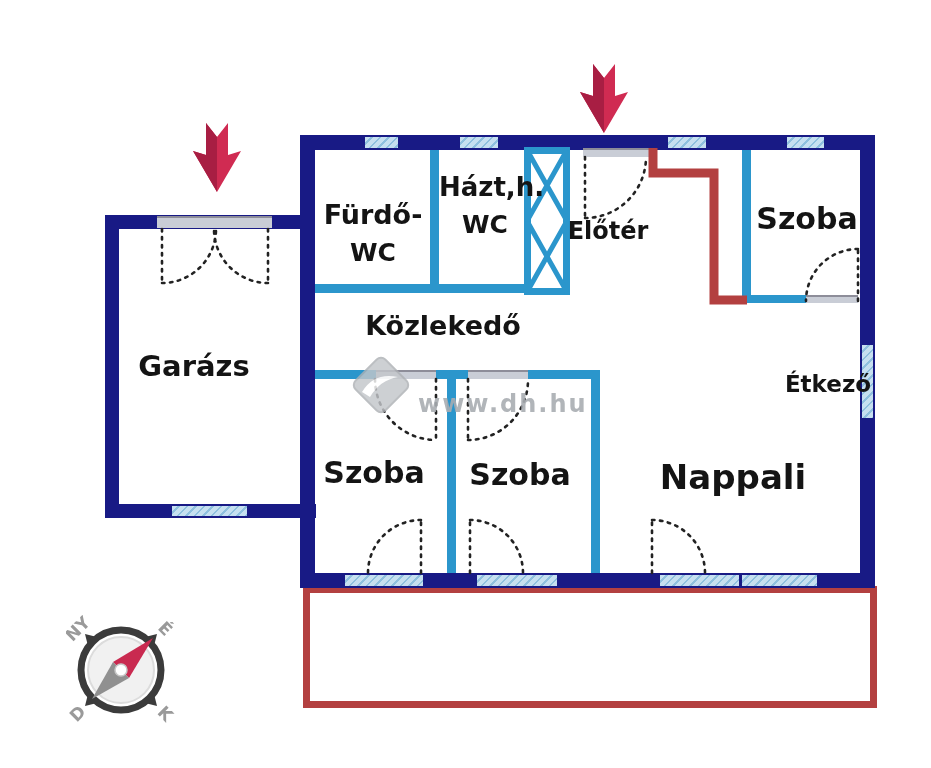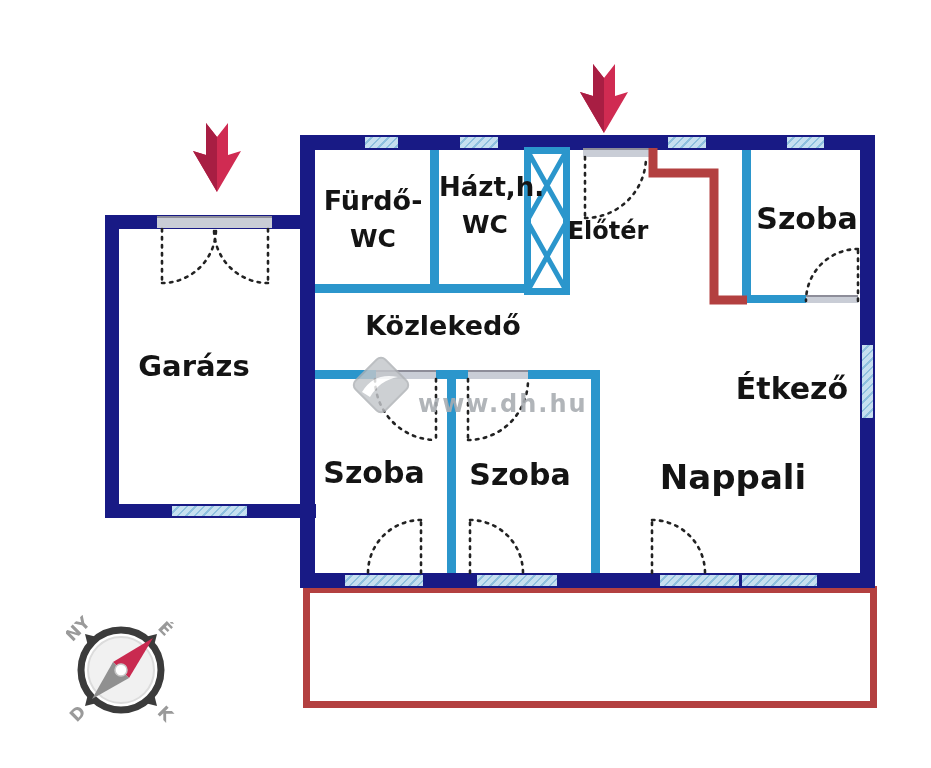--- a/index.html
+++ b/index.html
@@ -116,30 +116,30 @@
     <text x="13" y="104" transform="rotate(-45 13 100)" font-size="17" font-weight="bold" fill="#9a9a9a" text-anchor="middle">D</text>
     <text x="98" y="104" transform="rotate(45 98 100)" font-size="17" font-weight="bold" fill="#9a9a9a" text-anchor="middle">K</text>
   </svg>
 
   <svg class="watermark" style="left:348px;top:352px" width="66" height="66">
     <rect x="12" y="12" width="42" height="42" rx="6" transform="rotate(45 33 33)" fill="#c3c6ca" stroke="#aeb1b5" stroke-width="2"></rect>
     <path d="M14,40 Q26,20 50,25 Q32,28 22,45 Z" fill="#ffffff"></path>
   </svg>
   <div class="wm-url">www.dh.hu</div>
 
-  <div class="room-label" style="left:310px;top:186px;width:126px;font-size:27px">
+  <div class="room-label" style="left:310px;top:200px;width:126px;font-size:27px">
     <div>Fürdő-</div>
     <div style="margin-top:9px;font-size:25px">WC</div>
   </div>
   <div class="room-label" style="left:439px;top:173px;width:92px;font-size:26px">
     <div>Házt,h.</div>
     <div style="margin-top:9px;font-size:25px">WC</div>
   </div>
   <div class="room-label" style="left:563px;top:218px;width:90px;font-size:24px">Előtér</div>
   <div class="room-label" style="left:751px;top:202px;width:112px;font-size:30px">Szoba</div>
   <div class="room-label" style="left:363px;top:311px;width:160px;font-size:27px">Közlekedő</div>
   <div class="room-label" style="left:124px;top:350px;width:140px;font-size:29px">Garázs</div>
-  <div class="room-label" style="left:732px;top:372px;width:120px;font-size:30px">Étkező</div>
+  <div class="room-label" style="left:768px;top:372px;width:120px;font-size:23px">Étkező</div>
   <div class="room-label" style="left:314px;top:456px;width:120px;font-size:30px">Szoba</div>
   <div class="room-label" style="left:460px;top:458px;width:120px;font-size:30px">Szoba</div>
   <div class="room-label" style="left:653px;top:458px;width:160px;font-size:34px">Nappali</div>
 
 </div>
 
 </body></html>

